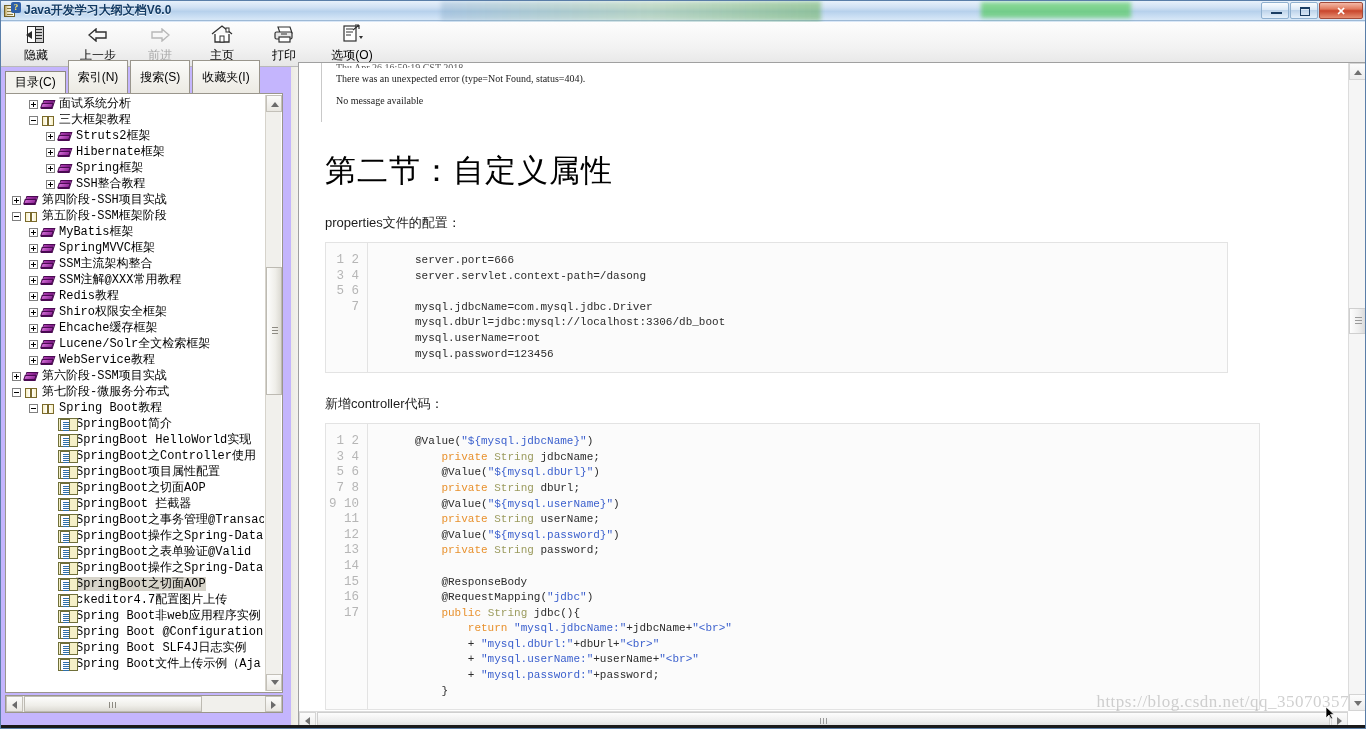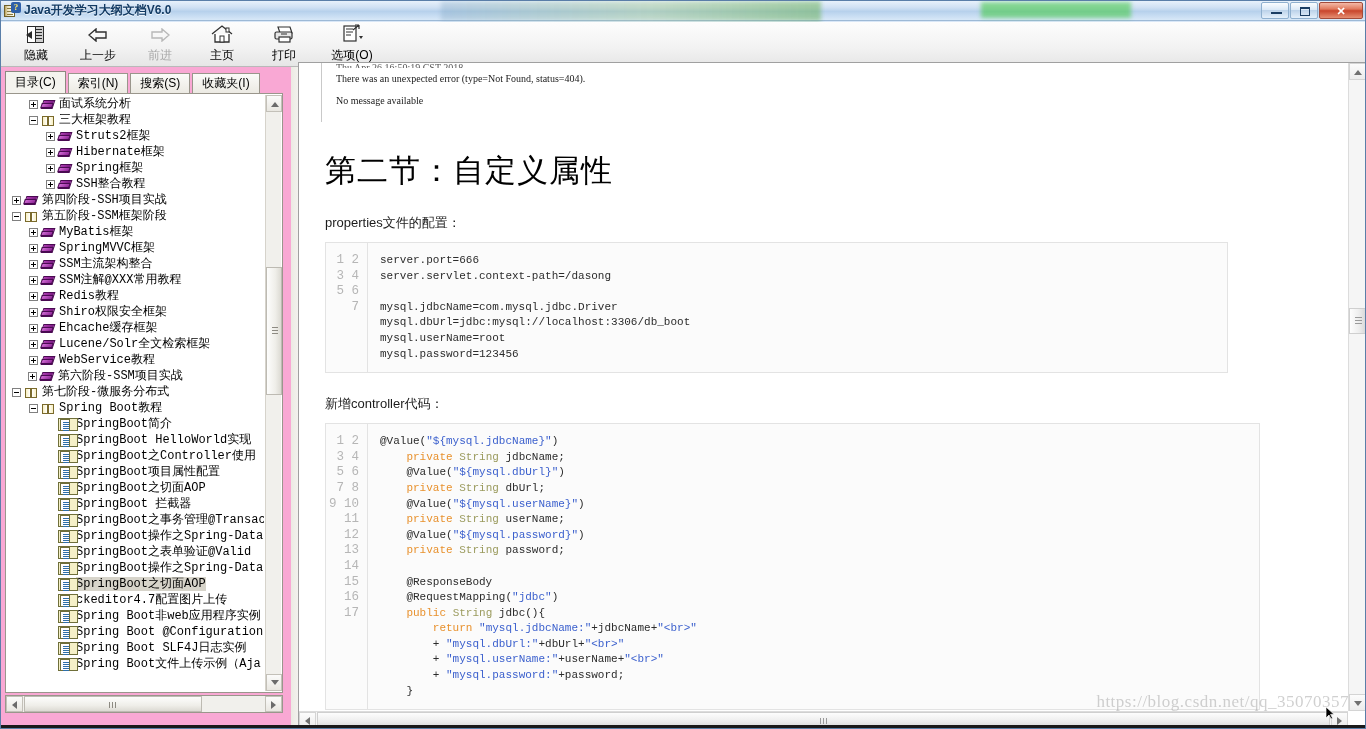--- a/index.html
+++ b/index.html
@@ -102,28 +102,28 @@
   
   .ico-home svg { width:24px; height:20px; }
   
   .ico-print svg { width:24px; height:20px; }
   
   .ico-opt svg { width:24px; height:20px; }
 
   
   .leftpane {
     position: absolute; left: 0; top: 66px; width: 290px; height: 662px;
-    background: #f9a8d4;
+    background: #c4b5fd;
   }
   .tabs {
     position: absolute; left: 4px; top: 4px; height: 22px;
     display: flex; align-items: flex-end;
   }
   .tab {
-    height: 20px; padding: 0 9px; display: flex; align-items: center;
+    height: 33px; padding: 0 9px; display: flex; align-items: center;
     font-size: 12px; color: #000;
     background: linear-gradient(to bottom,#fbfbf9,#eceae3);
     border: 1px solid #9a968c; border-bottom: none;
     margin-right: 2px;
   }
   .tab.active {
     height: 22px; background: #f4f3ee;
     border-color: #8d8980;
     font-weight: normal;
   }
@@ -258,21 +258,21 @@
     font-size: 31px; font-weight: normal; color: #000;
     margin: 28px 0 22px 12px; letter-spacing: 1px;
   }
   .para {
     font-size: 13px; color: #1c1c1c; margin: 0 0 10px 12px;
     font-family: "Liberation Sans", sans-serif;
   }
   .codebox {
     margin: 6px 0 22px 12px; width: 903px;
     background: #fbfbfb; border: 1px solid #e3e3e3;
-    display: flex; position: relative;
+    display: flex; position: relative; gap: 35px;
   }
   .codebox.c2 { width: 935px; }
   .gutter {
     width: 42px; flex: none; text-align: right; padding: 10px 8px 10px 0;
     color: #b6b6b6; font-family: "Liberation Mono", monospace; font-size: 12.5px;
     line-height: 15.6px; border-right: 1px solid #e3e3e3; background: #fbfbfb;
     user-select: none;
   }
   .code {
     padding: 10px 0 10px 12px; font-family: "Liberation Mono", monospace;
@@ -588,21 +588,21 @@
             <span class="lbl">Lucene/Solr全文检索框架</span>
           </div>
           <div class="tnode" style="padding-left: 23px;">
             <span class="toggle plus"></span>
             <span class="ic ic-book">
               <span class="b1"></span>
               <span class="b2"></span>
             </span>
             <span class="lbl">WebService教程</span>
           </div>
-          <div class="tnode" style="padding-left: 22px;">
+          <div class="tnode" style="padding-left: 6px;">
             <span class="toggle plus"></span>
             <span class="ic ic-book">
               <span class="b1"></span>
               <span class="b2"></span>
             </span>
             <span class="lbl">第六阶段-SSM项目实战</span>
           </div>
           <div class="tnode" style="padding-left: 6px;">
             <span class="toggle minus"></span>
             <span class="ic ic-open">

